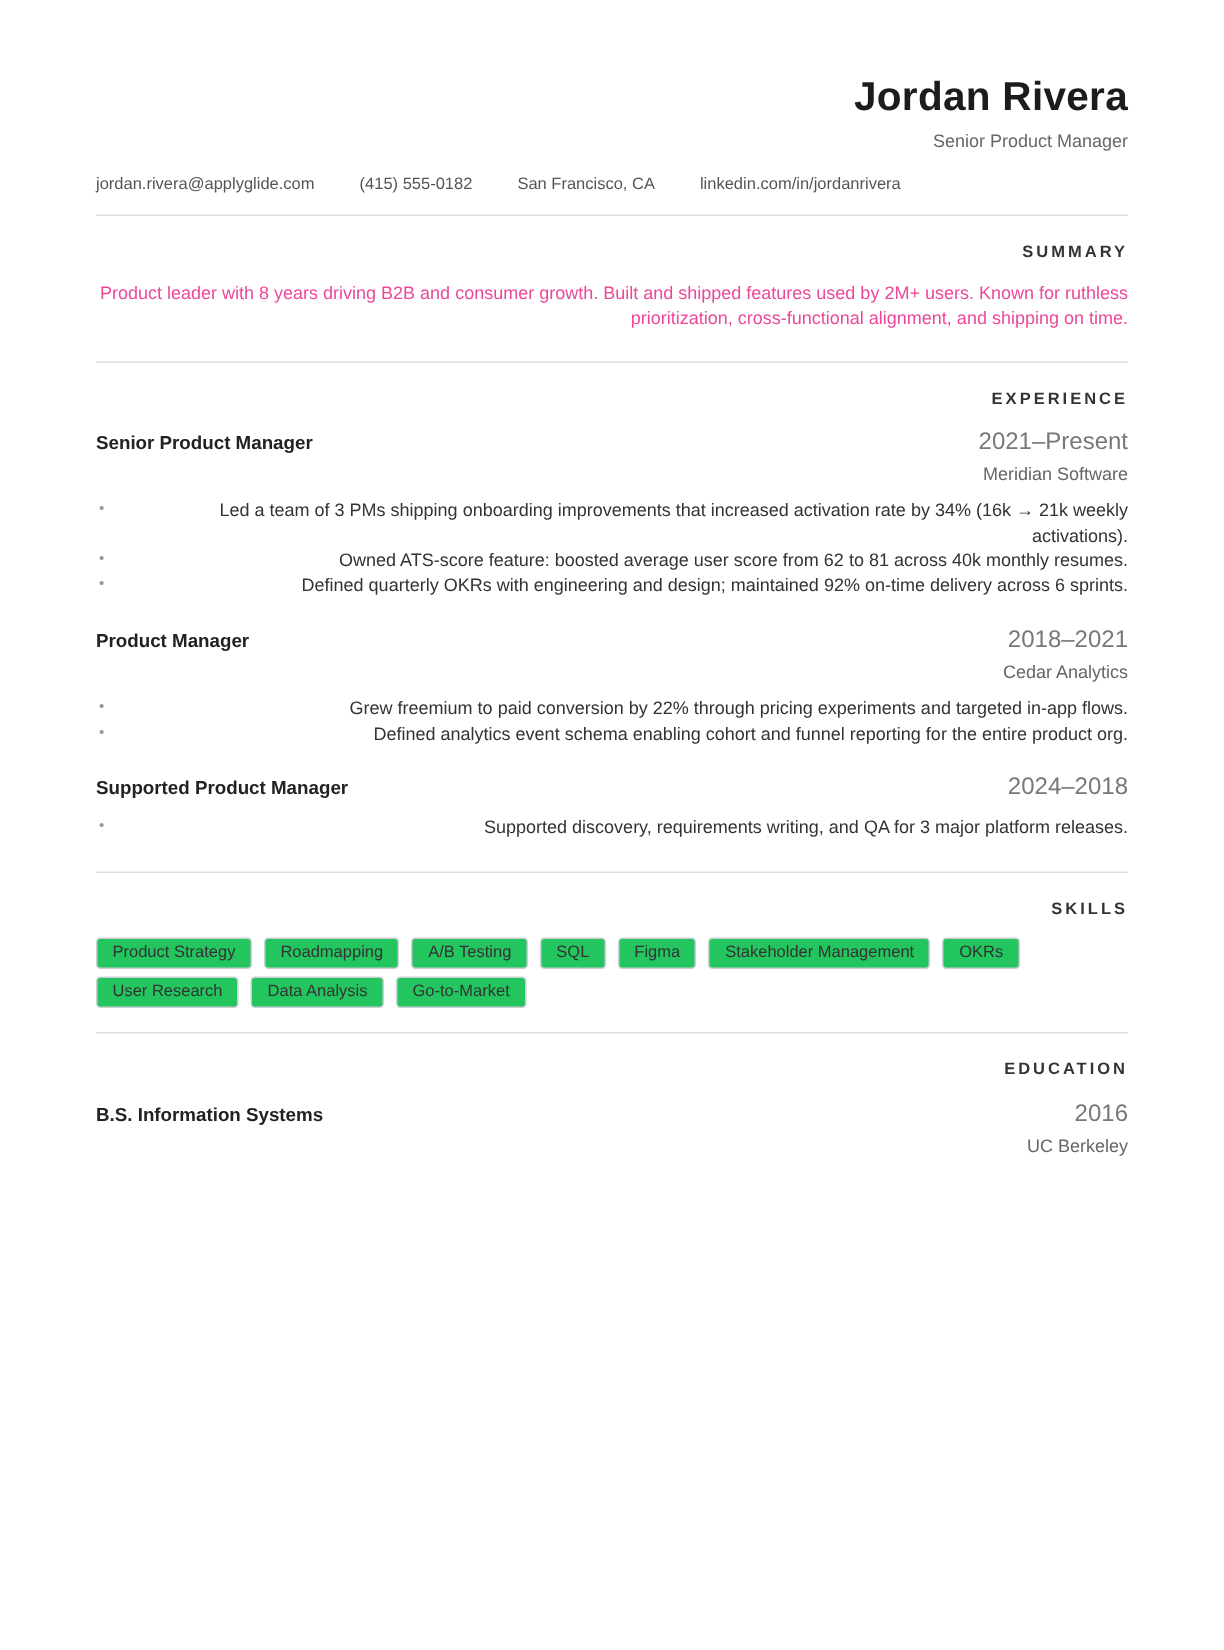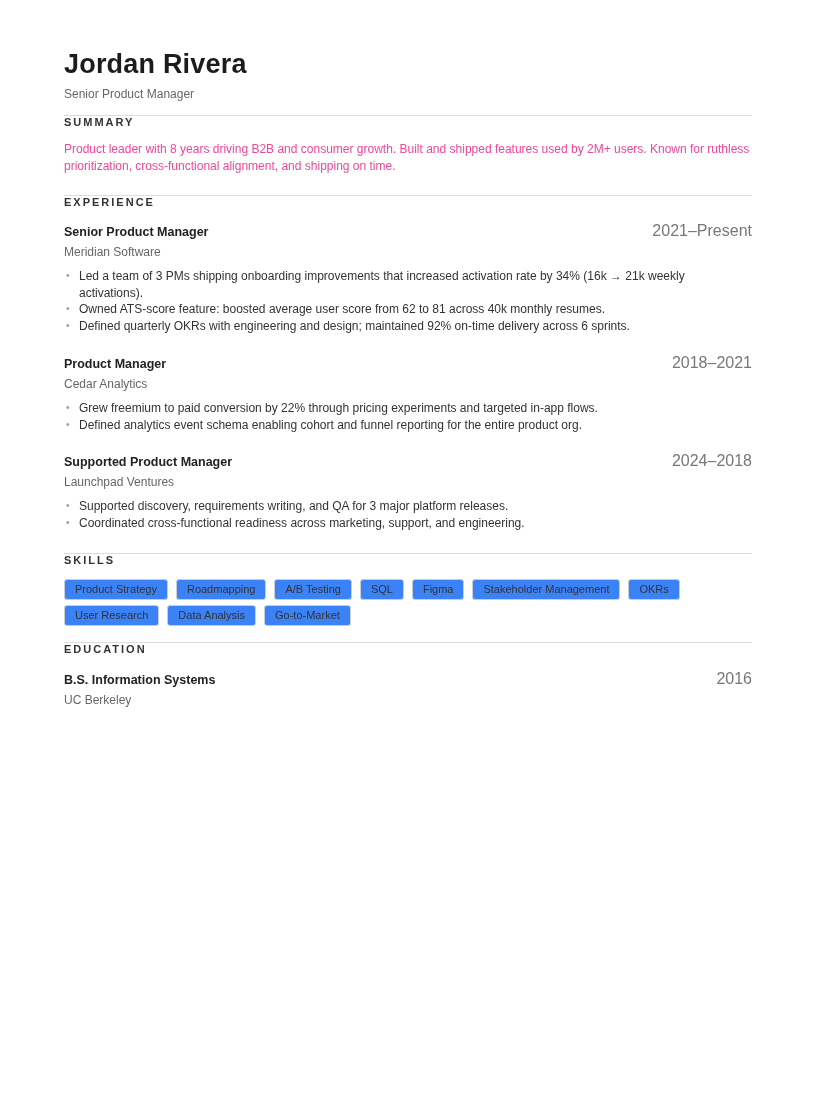--- a/index.html
+++ b/index.html
@@ -9,20 +9,21 @@
     height: 1100px;
     font-family: "Liberation Sans", sans-serif;
     color: #333333;
     overflow: hidden;
   }
   .page {
     width: 816px;
     height: 1100px;
     padding: 49px 64px 0 64px;
     background: #ffffff;
+    text-align: right;
   }
   
   .name {
     font-size: 27px;
     font-weight: bold;
     color: #1c1c1c;
     letter-spacing: 0.2px;
     line-height: 1.15;
   }
   .subtitle {
@@ -36,21 +37,21 @@
     color: #555555;
     display: flex;
     gap: 30px;
   }
   .divider {
     border: none;
     border-top: 1px solid #dddddd;
     margin: 14px 0 0 0;
   }
   
-  .section { }
+  .section { margin-top: 18px; }
   .section-heading {
     font-size: 11px;
     font-weight: bold;
     color: #333333;
     letter-spacing: 2px;
   }
   .summary-text {
     margin-top: 13px;
     font-size: 12px;
     line-height: 17px;
@@ -108,34 +109,40 @@
     flex-wrap: wrap;
     gap: 5px 8px;
     margin-bottom: 16px;
   }
   .pill {
     font-size: 11px;
     color: #333333;
     border: 1px solid #c9cdd4;
     border-radius: 3px;
     padding: 3px 10px 4px 10px;
-    background: #3b82f6;
+    background: #22c55e;
     white-space: nowrap;
   }
   
   .edu-block { margin-top: 15px; }
 </style>
 </head>
 <body>
 
 <div class="page">
 
   <header>
     <h1 class="name">Jordan Rivera</h1>
     <div class="subtitle">Senior Product Manager</div>
+    <div class="contact">
+      <span>jordan.rivera@applyglide.com</span>
+      <span>(415) 555-0182</span>
+      <span>San Francisco, CA</span>
+      <span>linkedin.com/in/jordanrivera</span>
+    </div>
   </header>
 
   <hr class="divider">
 
   <section class="section">
     <h2 class="section-heading">SUMMARY</h2>
     <p class="summary-text">Product leader with 8 years driving B2B and consumer growth. Built and shipped features used by 2M+ users. Known for ruthless prioritization, cross-functional alignment, and shipping on time.</p>
   </section>
 
   <hr class="divider">
@@ -166,24 +173,22 @@
             <li>Grew freemium to paid conversion by 22% through pricing experiments and targeted in-app flows.</li>
             <li>Defined analytics event schema enabling cohort and funnel reporting for the entire product org.</li>
           </ul>
   </div>
 
   <div class="job">
     <div class="job-head">
       <div class="job-title">Supported Product Manager</div>
       <div class="job-dates">2024–2018</div>
     </div>
-    <div class="company">Launchpad Ventures</div>
     <ul class="bullets">
             <li>Supported discovery, requirements writing, and QA for 3 major platform releases.</li>
-            <li>Coordinated cross-functional readiness across marketing, support, and engineering.</li>
           </ul>
   </div>
 </div>
   </section>
 
   <hr class="divider">
 
   <section class="section">
     <h2 class="section-heading">SKILLS</h2>
     <div class="pills">

